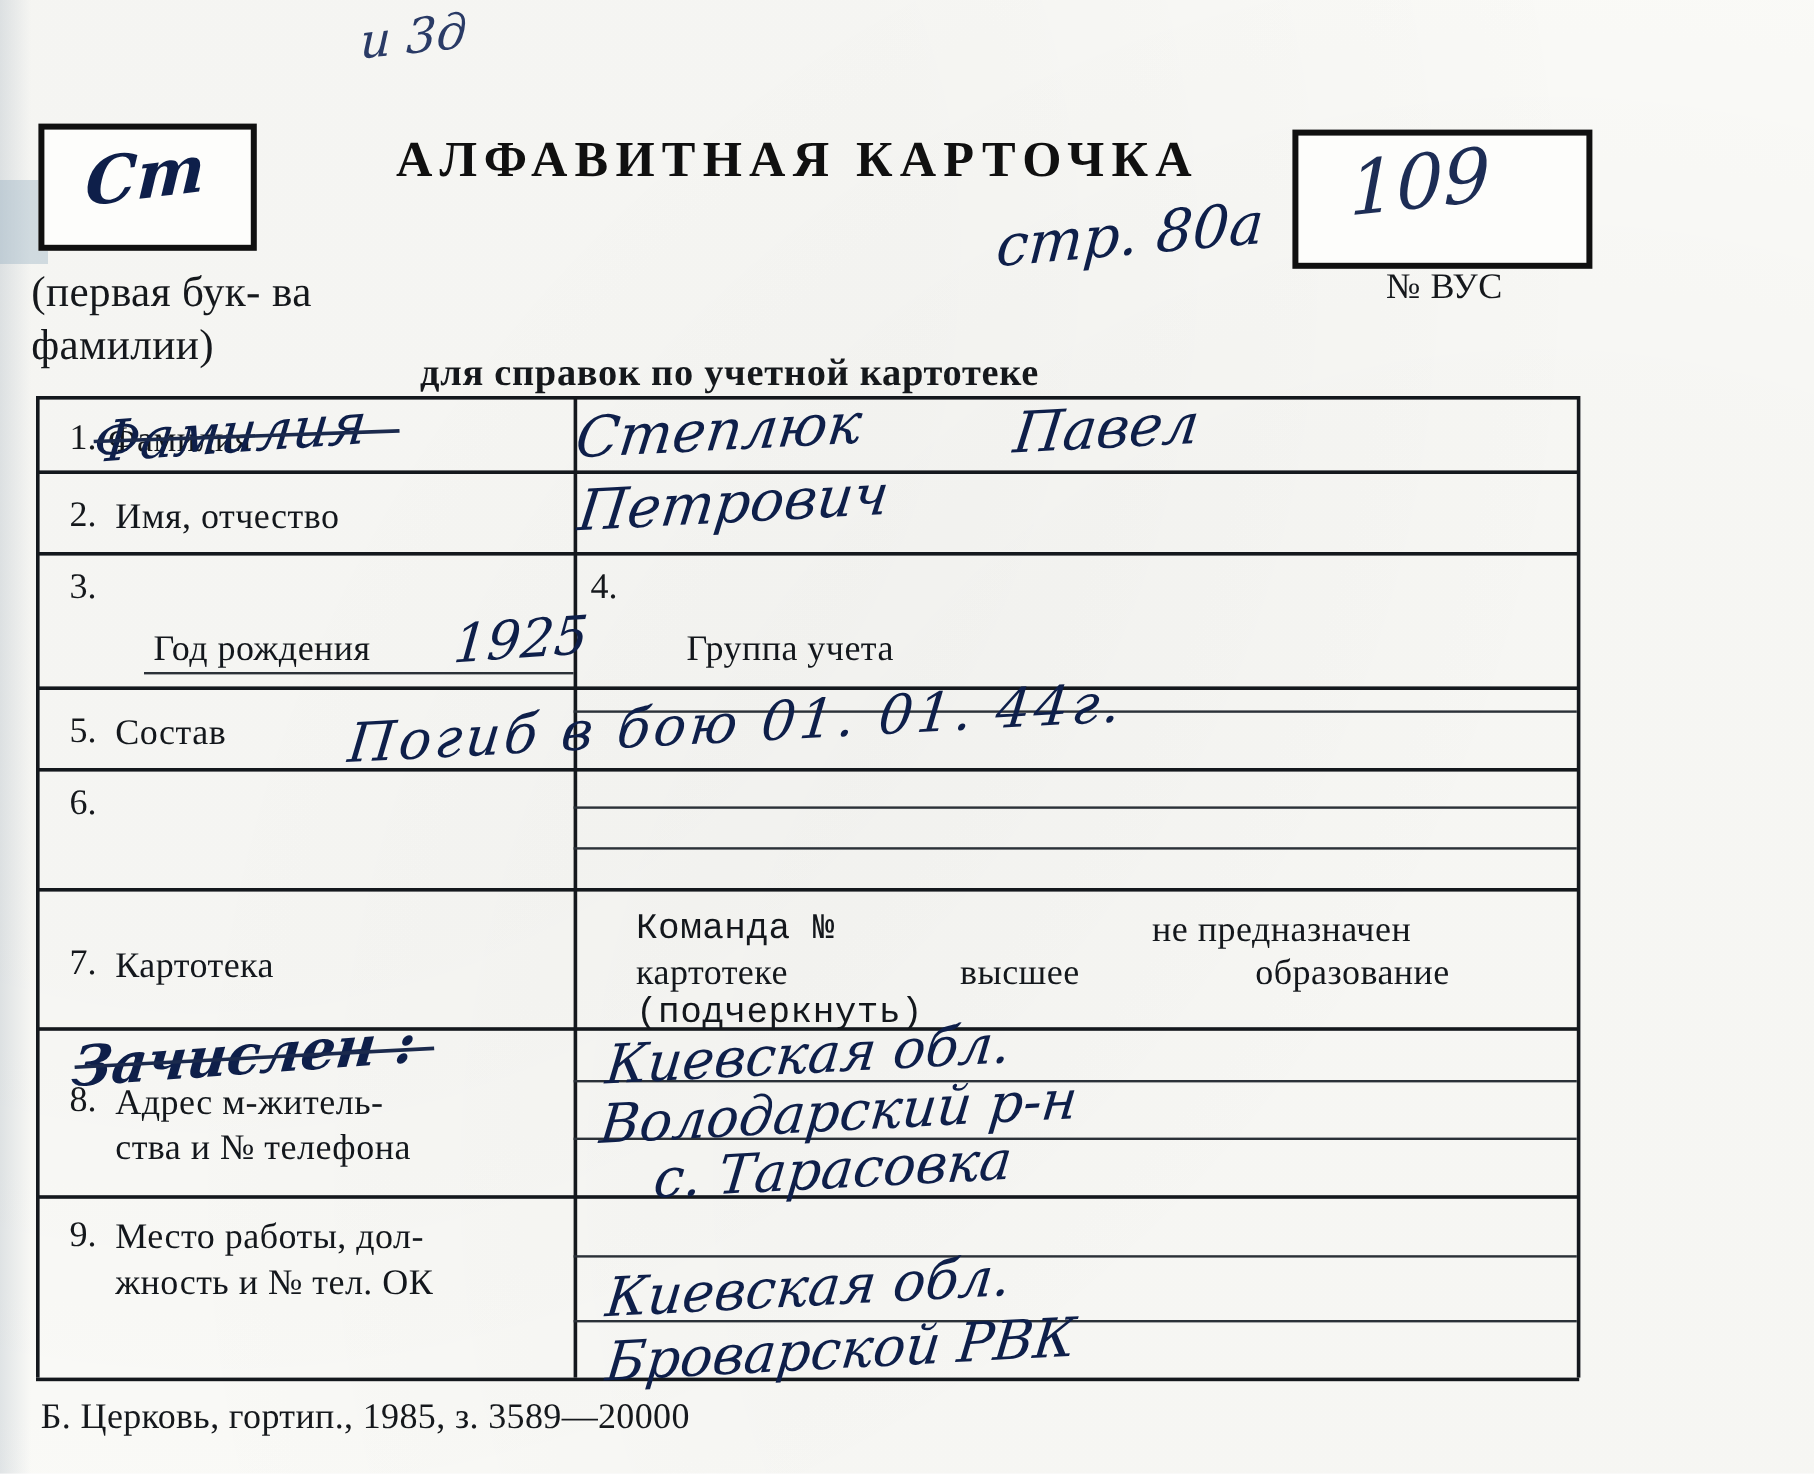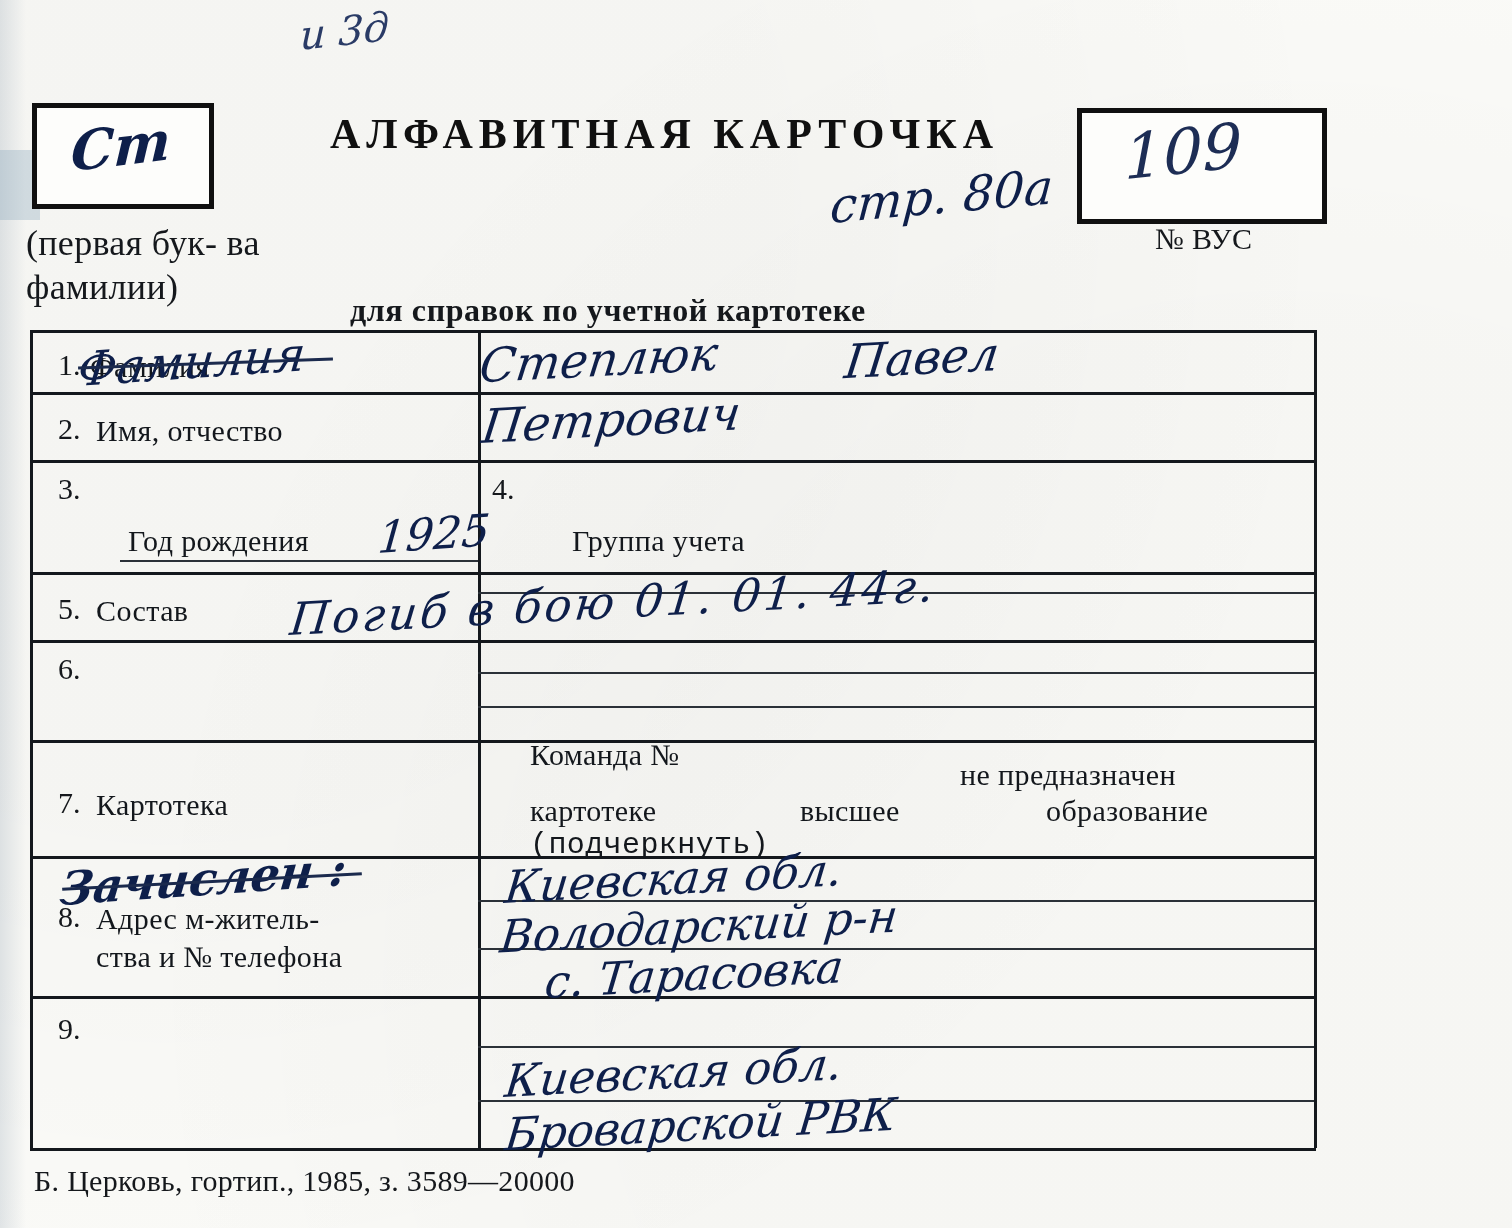--- a/index.html
+++ b/index.html
@@ -271,32 +271,34 @@
   <div class="lbl" style="left:572px; top:522px;">Группа учета</div>
 
   <div class="num" style="left:58px; top:592px;">5.</div>
   <div class="lbl" style="left:96px; top:592px;">Состав</div>
 
   <div class="num" style="left:58px; top:652px;">6.</div>
 
   <div class="num" style="left:58px; top:786px;">7.</div>
   <div class="lbl" style="left:96px; top:786px;">Картотека</div>
 
-  <div class="lbl" style="left:530px; top:736px;">Команда №</div>
+  <div class="lbl" style="left:530px; top:756px;font-family:Liberation Mono, monospace;">Команда №</div>
   <div class="lbl" style="left:960px; top:756px;">не предназначен</div>
   <div class="lbl" style="left:530px; top:792px;">картотеке</div>
   <div class="lbl" style="left:800px; top:792px;">высшее</div>
   <div class="lbl" style="left:1046px; top:792px;">образование</div>
   <div class="lbl" style="left:530px; top:826px;font-family:Liberation Mono, monospace;">(подчеркнуть)</div>
 
   <div class="num" style="left:58px; top:900px;">8.</div>
   <div class="lbl" style="left:96px; top:900px;">Адрес  м-житель-
 ства и № телефона</div>
 
   <div class="num" style="left:58px; top:1012px;">9.</div>
+  <div class="lbl" style="left:96px; top:1012px;">Место работы, дол-
+жность и № тел. ОК</div>
 
   <div class="ink hw-1">Фамилия</div>
   <div class="strike"></div>
   <div class="ink hw-2">Степлюк</div>
   <div class="ink hw-3">Павел</div>
 
   <div class="ink hw-4">Петрович</div>
 
   <div class="ink hw-5">1925</div>
 

